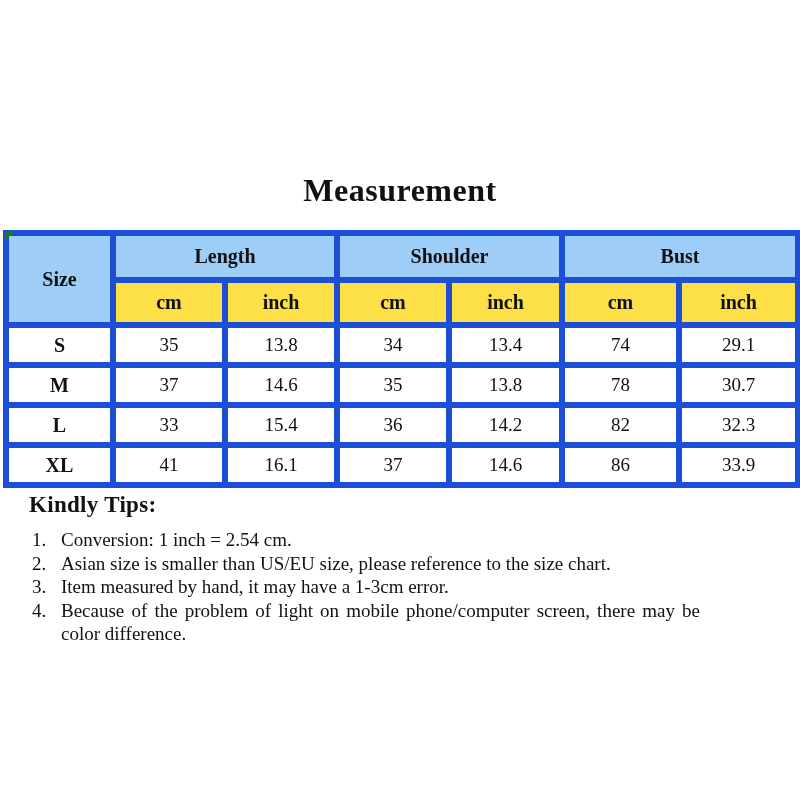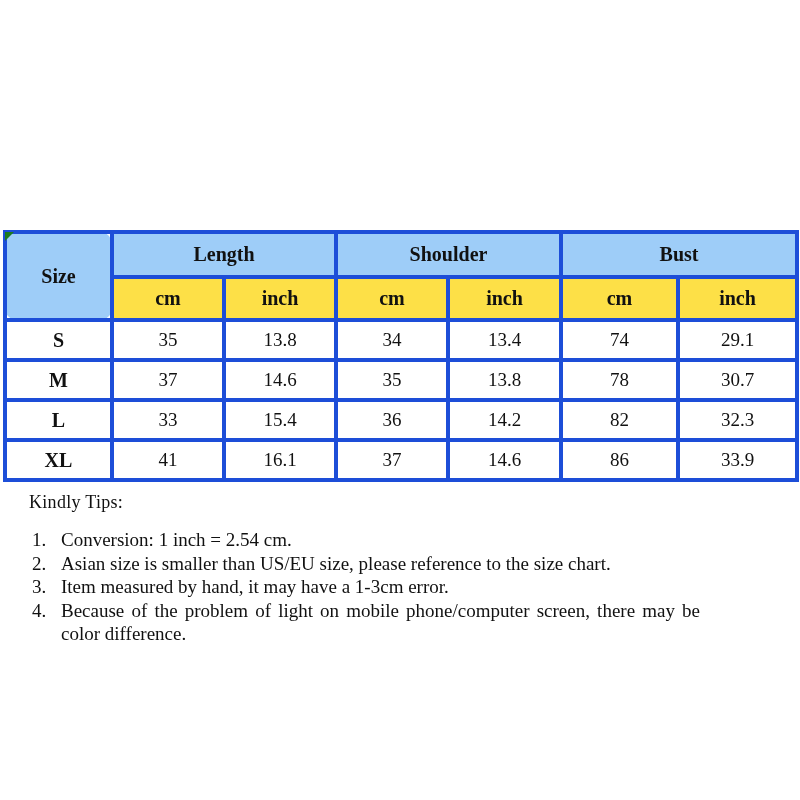--- a/index.html
+++ b/index.html
@@ -33,21 +33,21 @@
     left: 3px;
     width: 792px;
   }
   table.size-table {
     border-collapse: collapse;
     table-layout: fixed;
     width: 100%;
   }
   table.size-table th,
   table.size-table td {
-    border: 4px solid #1d4ed8;
+    border: 6px solid #1d4ed8;
     text-align: center;
     vertical-align: middle;
     padding: 0;
     overflow: hidden;
   }
   tr.group-row th {
     height: 41px;
     background: #9ecdf8;
     font-size: 20px;
     font-weight: bold;
@@ -83,22 +83,22 @@
     width: 0;
     height: 0;
     border-top: 9px solid #1e7b1e;
     border-right: 9px solid transparent;
     z-index: 2;
   }
   .tips-heading {
     position: absolute;
     top: 492px;
     left: 29px;
-    font-size: 18px;
-    font-weight: normal;
+    font-size: 23px;
+    font-weight: bold;
     letter-spacing: 0.3px;
   }
   .tips-list {
     position: absolute;
     top: 528px;
     left: 32px;
     width: 668px;
   }
   .tip {
     display: flex;
@@ -112,20 +112,21 @@
   .tip-text {
     flex: 1;
     text-align: justify;
   }
 </style>
 </head>
 <body>
 
 <div class="stage">
 
+  <h1 class="title">Measurement</h1>
 
   <div class="table-wrap">
     <div class="corner-triangle"></div>
     <table class="size-table">
       <colgroup>
         <col style="width:107px">
         <col style="width:112px">
         <col style="width:112px">
         <col style="width:112px">
         <col style="width:113px">

